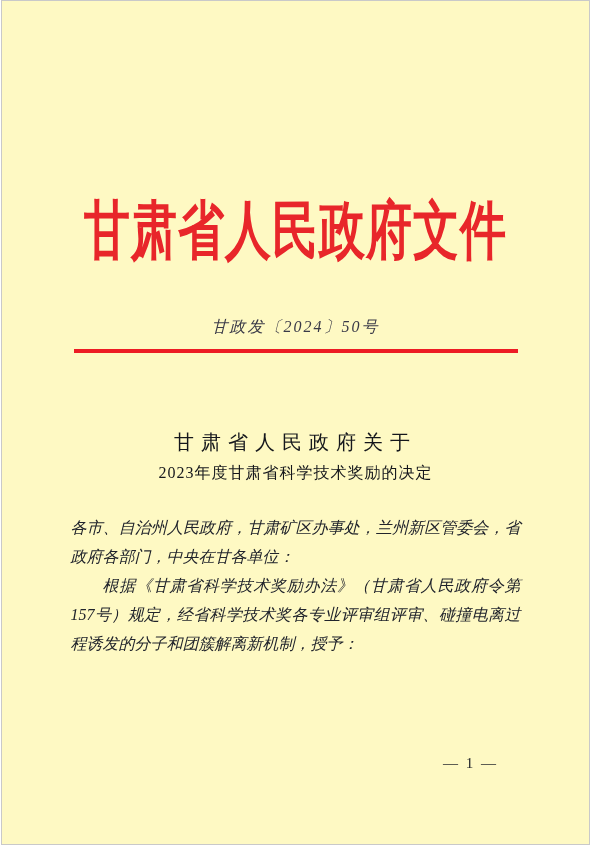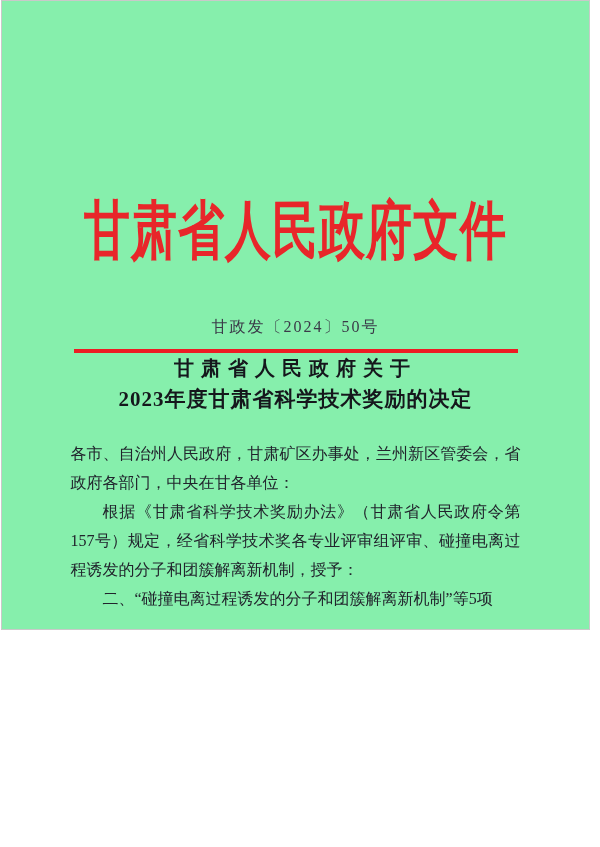--- a/index.html
+++ b/index.html
@@ -9,22 +9,22 @@
     height: 847px;
     background: #ffffff;
     font-family: "Liberation Serif", "DejaVu Serif", serif;
   }
   .page {
     position: absolute;
     left: 1px;
     top: 0;
     box-sizing: border-box;
     width: 589px;
-    height: 630px;
-    background: #86efac;
+    height: 845px;
+    background: #fef9c3;
     border: 1px solid #c9c9c9;
     overflow: hidden;
   }
   .letterhead {
     margin-top: 199px;
     text-align: center;
     font-size: 46px;
     line-height: 46px;
     font-weight: bold;
     color: var(--letterhead_red, #e8262a);
@@ -33,52 +33,55 @@
     transform-origin: 50% 0;
     white-space: nowrap;
   }
   .doc-number {
     margin-top: 71px;
     text-align: center;
     font-size: 16px;
     line-height: 20px;
     color: var(--docnum_dark, #3a3a48);
     letter-spacing: 2px;
+    font-style: italic;
   }
   .red-rule {
     margin: 12px auto 0 auto;
     width: 444px;
     height: 4px;
     background: var(--rule_red, #ed1c24);
   }
   .doc-title {
+    margin-top: 74px;
     text-align: center;
     color: #15171c;
-    font-weight: bold;
+    font-weight: normal;
   }
   .title-l1 {
     font-size: 20px;
     line-height: 30px;
     letter-spacing: 7px;
     white-space: nowrap;
   }
   .title-l2 {
-    font-size: 21px;
+    font-size: 16px;
     line-height: 32px;
     letter-spacing: 1px;
     white-space: nowrap;
   }
   .body {
     width: 450px;
     margin: 24px auto 0 auto;
     font-size: 16px;
     line-height: 29px;
     color: var(--text_dark, #21242c);
     text-align: justify;
     text-justify: inter-ideograph;
+    font-style: italic;
   }
   .para {
     margin: 0;
     text-indent: 2em;
   }
   .para.no-indent {
     text-indent: 0;
   }
   .page-number {
     position: absolute;
@@ -104,18 +107,17 @@
   <div class="red-rule"></div>
 
   <div class="doc-title">
     <div class="title-l1">甘肃省人民政府关于</div>
     <div class="title-l2">2023年度甘肃省科学技术奖励的决定</div>
   </div>
 
   <div class="body">
     <p class="para no-indent">各市、自治州人民政府，甘肃矿区办事处，兰州新区管委会，省政府各部门，中央在甘各单位：</p>
     <p class="para">根据《甘肃省科学技术奖励办法》（甘肃省人民政府令第157号）规定，经省科学技术奖各专业评审组评审、碰撞电离过程诱发的分子和团簇解离新机制，授予：</p>
-    <p class="para">二、“碰撞电离过程诱发的分子和团簇解离新机制”等5项</p>
   </div>
 
   <div class="page-number">— 1 —</div>
 
 </div>
 
 </body></html>

